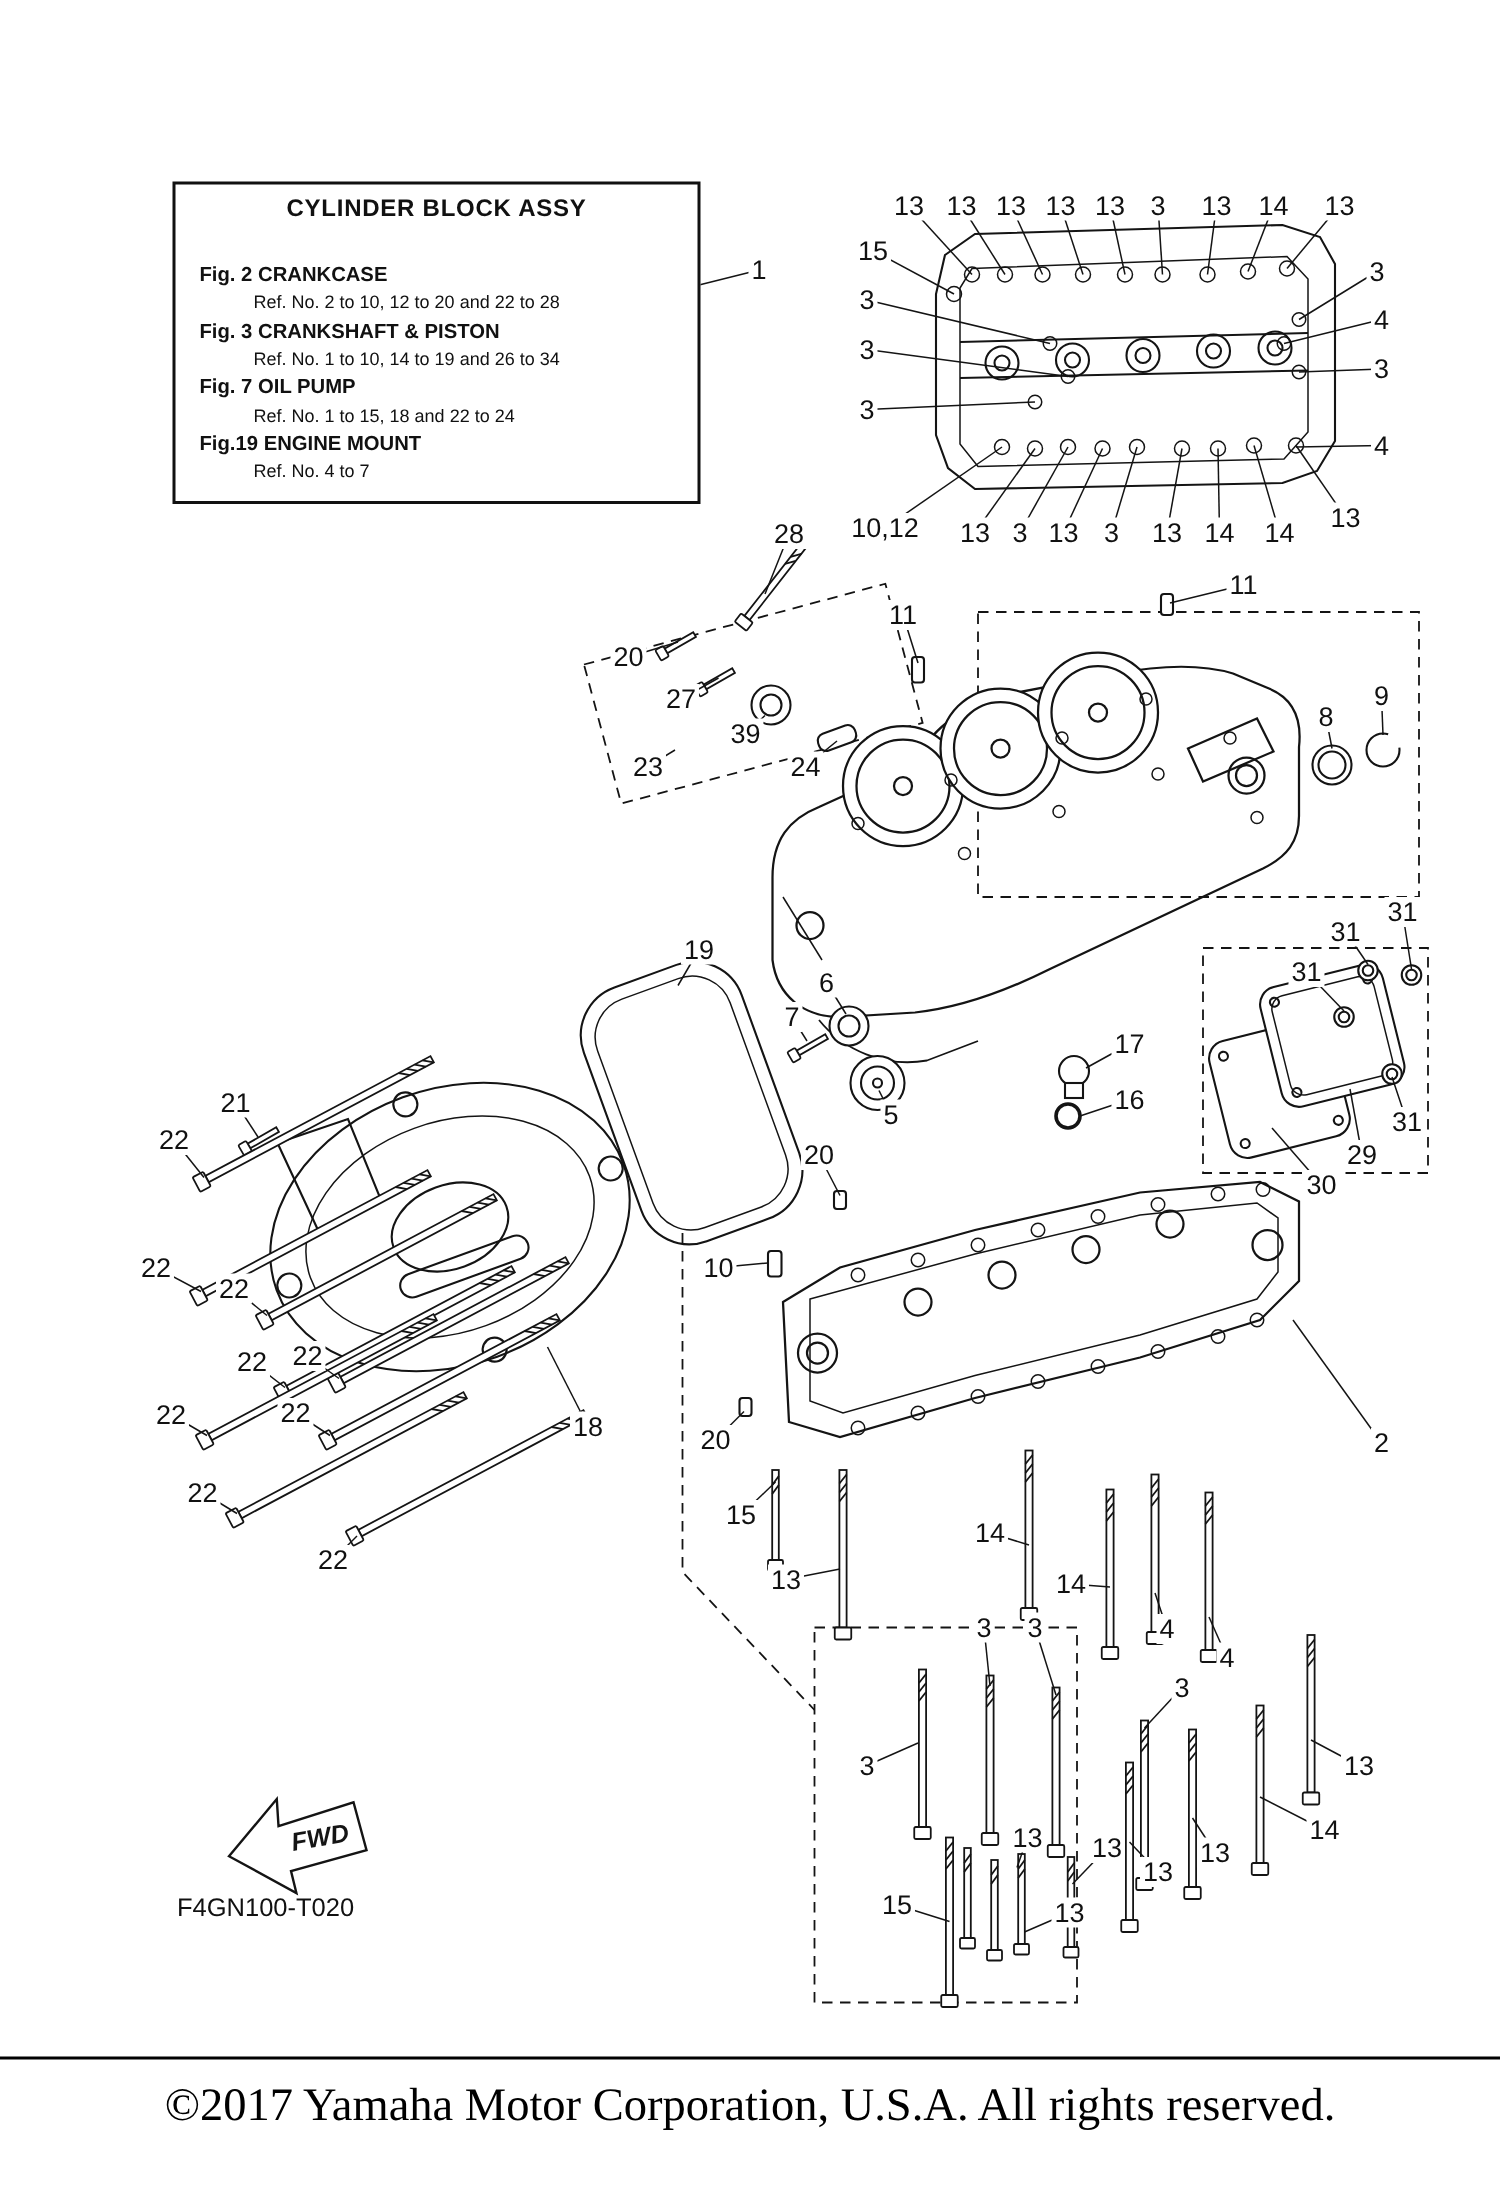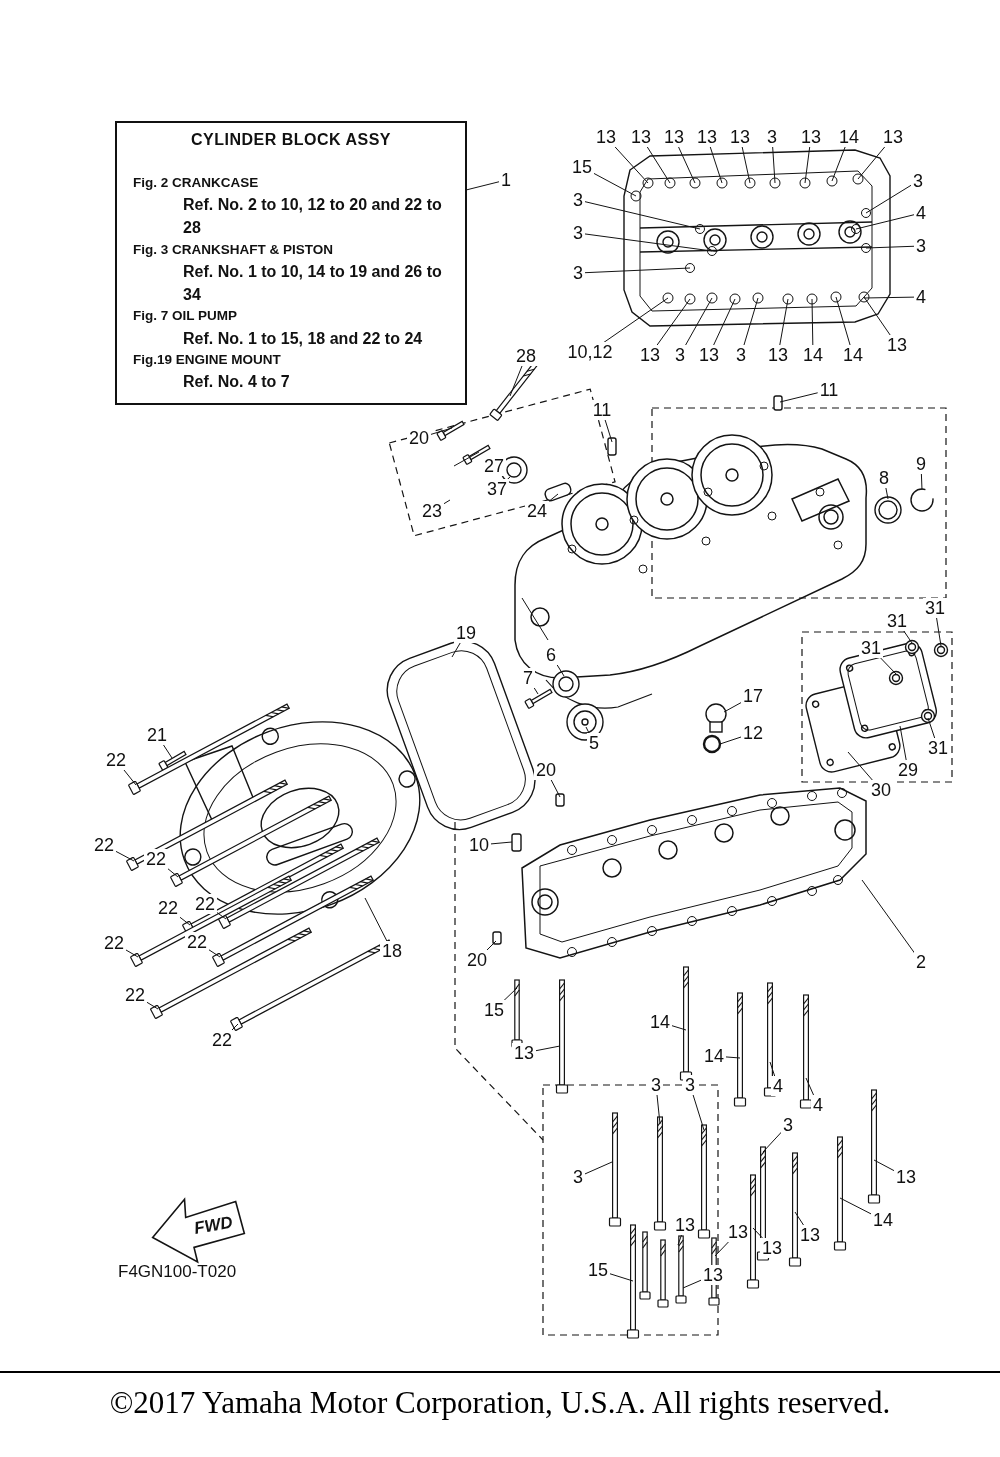--- a/index.html
+++ b/index.html
@@ -15,21 +15,21 @@
     position:absolute;transform:translate(-50%,-50%);
     font-size:18px;line-height:1;color:#111;background:#fff;
     padding:1px 2px;white-space:nowrap;
   }
   #legend{
     position:absolute;left:115px;top:121px;width:336px;
     border:2px solid #111;background:#fff;padding:8px 6px 10px 6px;z-index:2;
   }
   #legend .title{text-align:center;font-weight:bold;font-size:16px;letter-spacing:.5px;margin-bottom:24px;}
   #legend .fig{font-weight:bold;font-size:13.5px;margin-left:10px;line-height:1.5;}
-  #legend .ref{font-weight:bold;font-size:16px;margin-left:60px;line-height:1.45;}
+  #legend .ref{font-weight:normal;font-size:12px;margin-left:46px;line-height:1.45;}
   #code{position:absolute;left:118px;top:1262px;font-size:17px;z-index:2;}
   #rule{position:absolute;left:0;top:1371px;width:1000px;border-top:2px solid #000;z-index:2;}
   #copyright{
     position:absolute;left:0;top:1385px;width:100%;text-align:center;
     font-family:"Liberation Serif",serif;font-size:31px;color:#000;z-index:2;
   }
 </style>
 </head>
 <body>
 
@@ -422,34 +422,34 @@
       <div class="callout" style="left: 709px; top: 355px;">13</div>
       <div class="callout" style="left: 741px; top: 355px;">3</div>
       <div class="callout" style="left: 778px; top: 355px;">13</div>
       <div class="callout" style="left: 813px; top: 355px;">14</div>
       <div class="callout" style="left: 853px; top: 355px;">14</div>
       <div class="callout" style="left: 897px; top: 345px;">13</div>
       <div class="callout" style="left: 526px; top: 356px;">28</div>
       <div class="callout" style="left: 602px; top: 410px;">11</div>
       <div class="callout" style="left: 829px; top: 390px;">11</div>
       <div class="callout" style="left: 419px; top: 438px;">20</div>
-      <div class="callout" style="left: 454px; top: 466px; margin-left: 40px;">27</div>
-      <div class="callout" style="left: 497px; top: 489px;">37</div>
+      <div class="callout" style="left: 454px; top: 466px;">27</div>
+      <div class="callout" style="left: 497px; top: 489px;">39</div>
       <div class="callout" style="left: 432px; top: 511px;">23</div>
       <div class="callout" style="left: 537px; top: 511px;">24</div>
       <div class="callout" style="left: 884px; top: 478px;">8</div>
       <div class="callout" style="left: 921px; top: 464px;">9</div>
       <div class="callout" style="left: 935px; top: 608px;">31</div>
       <div class="callout" style="left: 897px; top: 621px;">31</div>
       <div class="callout" style="left: 871px; top: 648px;">31</div>
       <div class="callout" style="left: 938px; top: 748px;">31</div>
       <div class="callout" style="left: 908px; top: 770px;">29</div>
       <div class="callout" style="left: 881px; top: 790px;">30</div>
       <div class="callout" style="left: 753px; top: 696px;">17</div>
-      <div class="callout" style="left: 753px; top: 733px;">12</div>
+      <div class="callout" style="left: 753px; top: 733px;">16</div>
       <div class="callout" style="left: 466px; top: 633px;">19</div>
       <div class="callout" style="left: 551px; top: 655px;">6</div>
       <div class="callout" style="left: 528px; top: 678px;">7</div>
       <div class="callout" style="left: 594px; top: 743px;">5</div>
       <div class="callout" style="left: 546px; top: 770px;">20</div>
       <div class="callout" style="left: 157px; top: 735px;">21</div>
       <div class="callout" style="left: 116px; top: 760px;">22</div>
       <div class="callout" style="left: 104px; top: 845px;">22</div>
       <div class="callout" style="left: 156px; top: 859px;">22</div>
       <div class="callout" style="left: 205px; top: 904px;">22</div>

